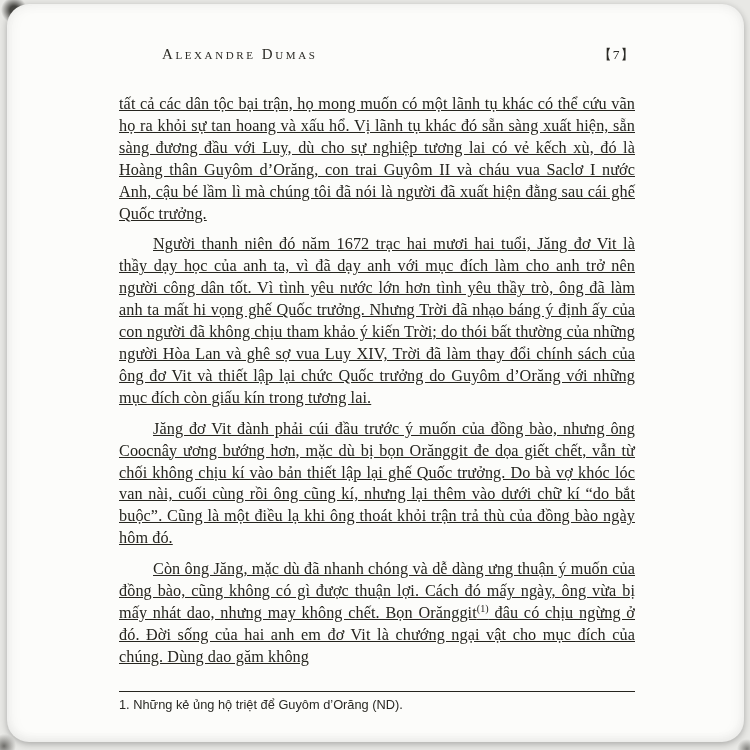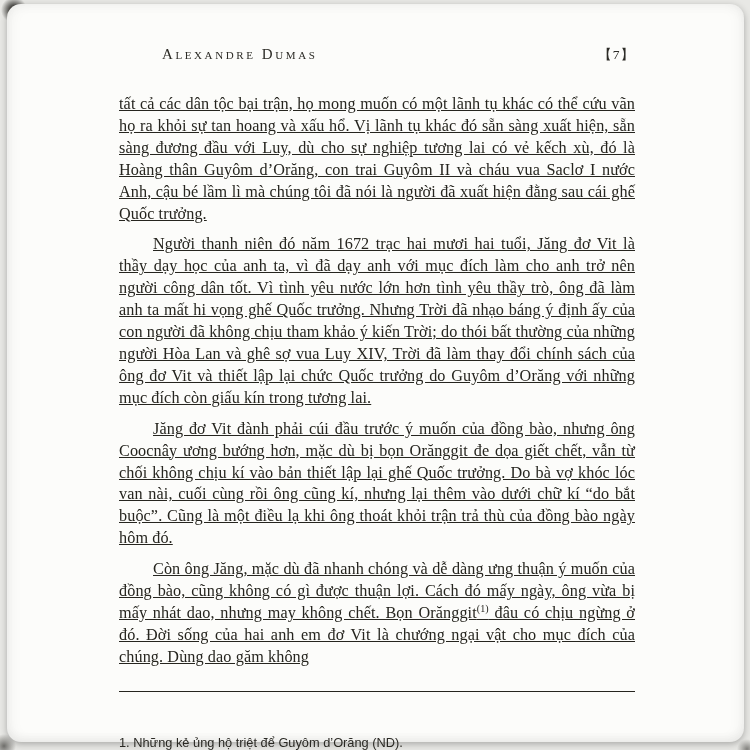--- a/index.html
+++ b/index.html
@@ -10,21 +10,21 @@
       radial-gradient(circle at 4px 746px, rgba(45,44,40,.65) 0, transparent 12px),
       radial-gradient(circle at 747px 749px, rgba(45,44,40,.55) 0, transparent 10px),
       #e8e8e5;
     font-family: "Liberation Serif", "DejaVu Serif", serif;
     position: relative;
   }
   .page {
     position: absolute;
     inset: 4px 6px 8px 7px;
     background: #fcfcfa;
-    border-radius: 14px;
+    border-radius: 22px;
     box-shadow:
       inset 4px 0 14px rgba(0,0,0,0.045),
       inset -4px 0 14px rgba(0,0,0,0.04),
       inset 0 -4px 10px rgba(0,0,0,0.03),
       0 2px 7px rgba(0,0,0,0.28);
     color: #26251f;
   }
   .page-header {
     position: absolute;
     top: 42px; left: 112px; width: 516px;
@@ -54,21 +54,21 @@
   .para { margin-bottom: 9px; text-indent: 34px; }
   .para.no-indent { text-indent: 0; }
   sup.fn-mark { font-size: 0.62em; vertical-align: super; line-height: 0; }
   .footnote-rule {
     position: absolute;
     left: 112px; width: 516px; top: 687px;
     border-top: 1.3px solid #26251f;
   }
   .footnote {
     position: absolute;
-    left: 112px; width: 516px; top: 731px;
+    left: 112px; width: 516px; top: 693px;
     font-family: "Liberation Sans", "DejaVu Sans", sans-serif;
     font-size: 12.8px;
     color: #2a2924;
   }
 </style>
 </head>
 <body>
 
 <div class="page">
 

